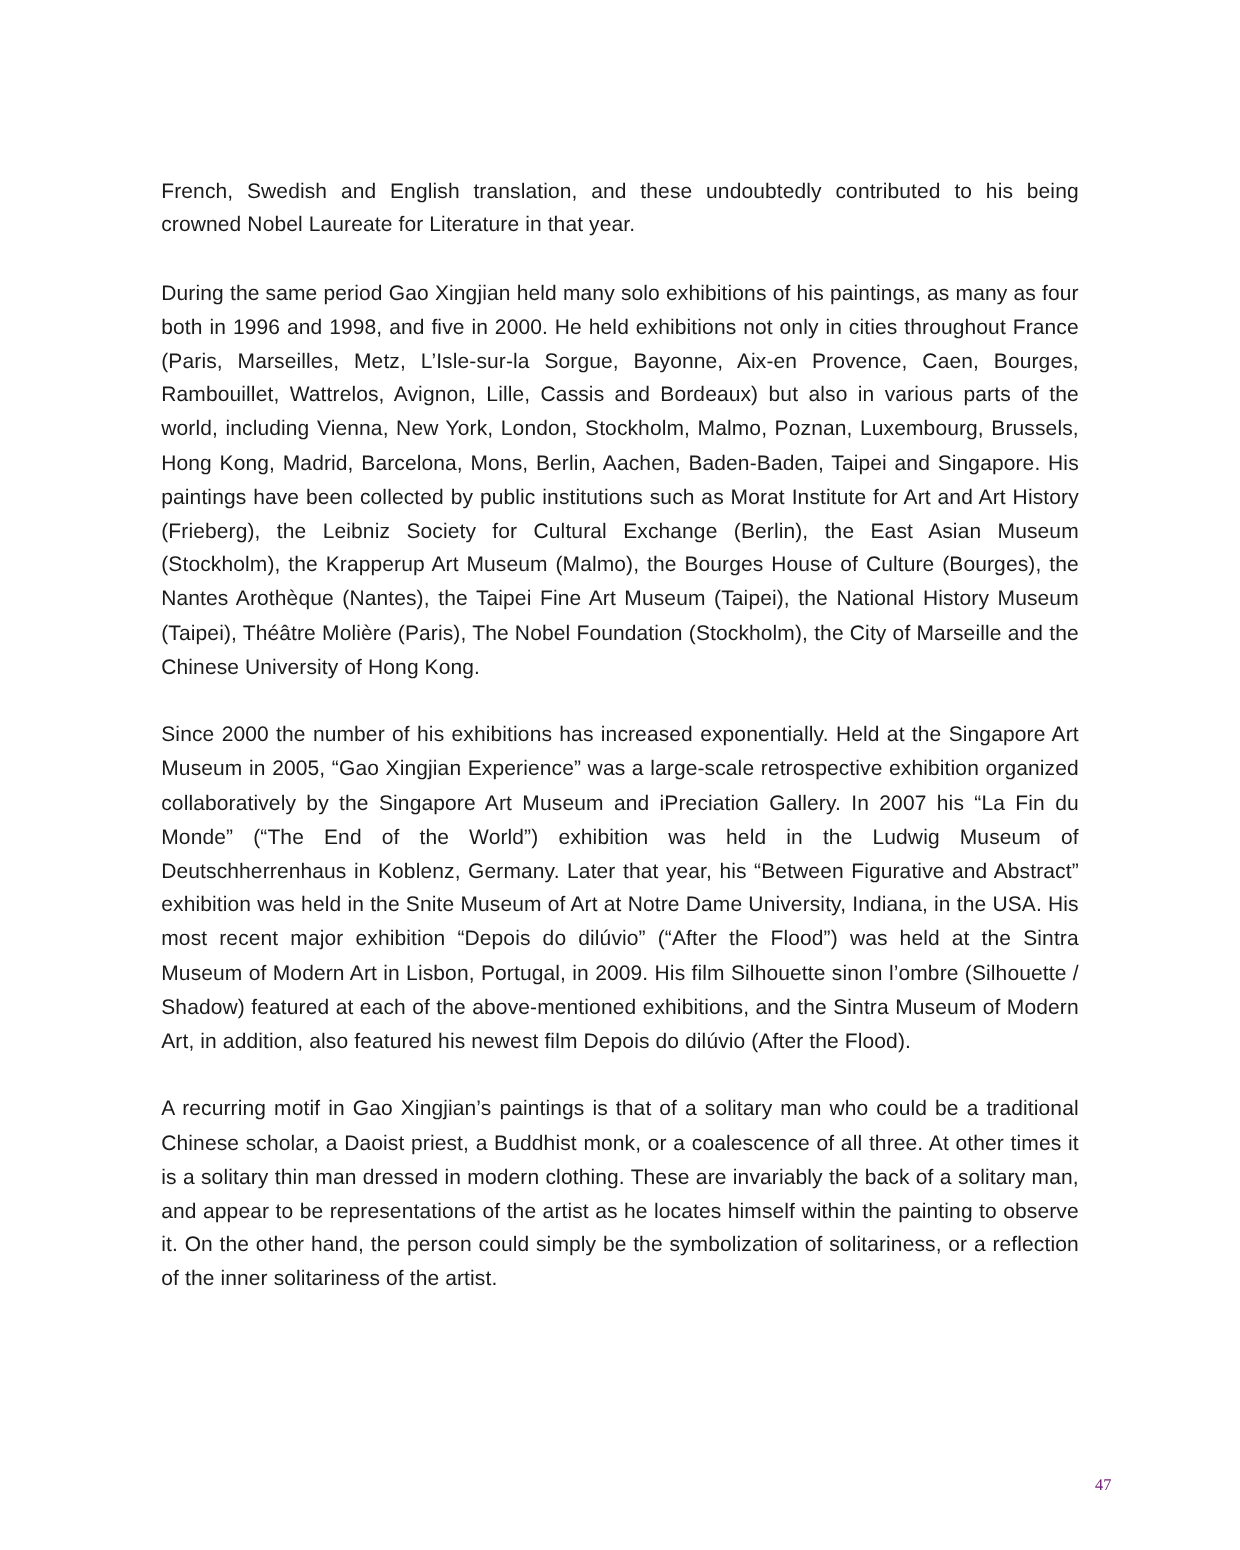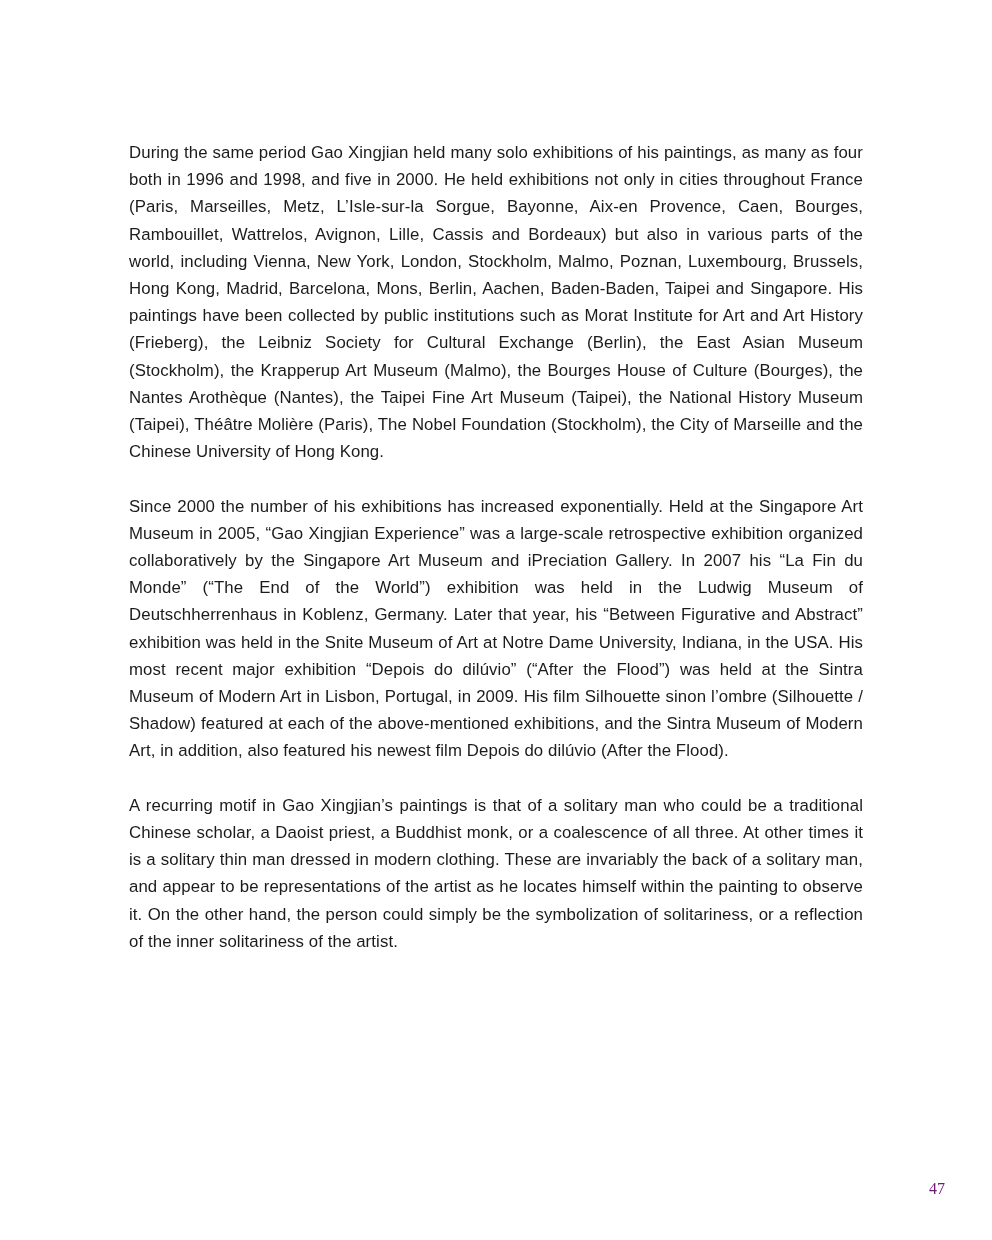--- a/index.html
+++ b/index.html
@@ -27,30 +27,31 @@
     letter-spacing: 0.1px;
   }
   .content p {
     margin: 0 0 27.2px 0;
   }
   .content p:last-child {
     margin-bottom: 17px;
   }
   .page-number {
     position: absolute;
-    left: 929px;
+    left: 876px;
     top: 1180px;
     font-family: "Liberation Serif", serif;
-    font-size: 16px;
+    font-size: 13px;
     color: #701a75;
   }
 </style>
 </head>
 <body>
 
 <div class="page">
   <div class="content">
+    <p>French, Swedish and English translation, and these undoubtedly contributed to his being crowned Nobel Laureate for Literature in that year.</p>
     <p>During the same period Gao Xingjian held many solo exhibitions of his paintings, as many as four both in 1996 and 1998, and five in 2000. He held exhibitions not only in cities throughout France (Paris, Marseilles, Metz, L’Isle-sur-la Sorgue, Bayonne, Aix-en Provence, Caen, Bourges, Rambouillet, Wattrelos, Avignon, Lille, Cassis and Bordeaux) but also in various parts of the world, including Vienna, New York, London, Stockholm, Malmo, Poznan, Luxembourg, Brussels, Hong Kong, Madrid, Barcelona, Mons, Berlin, Aachen, Baden-Baden, Taipei and Singapore. His paintings have been collected by public institutions such as Morat Institute for Art and Art History (Frieberg), the Leibniz Society for Cultural Exchange (Berlin), the East Asian Museum (Stockholm), the Krapperup Art Museum (Malmo), the Bourges House of Culture (Bourges), the Nantes Arothèque (Nantes), the Taipei Fine Art Museum (Taipei), the National History Museum (Taipei), Théâtre Molière (Paris), The Nobel Foundation (Stockholm), the City of Marseille and the Chinese University of Hong Kong.</p>
     <p>Since 2000 the number of his exhibitions has increased exponentially. Held at the Singapore Art Museum in 2005, “Gao Xingjian Experience” was a large-scale retrospective exhibition organized collaboratively by the Singapore Art Museum and iPreciation Gallery. In 2007 his “La Fin du Monde” (“The End of the World”) exhibition was held in the Ludwig Museum of Deutschherrenhaus in Koblenz, Germany. Later that year, his “Between Figurative and Abstract” exhibition was held in the Snite Museum of Art at Notre Dame University, Indiana, in the USA. His most recent major exhibition “Depois do dilúvio” (“After the Flood”) was held at the Sintra Museum of Modern Art in Lisbon, Portugal, in 2009. His film Silhouette sinon l’ombre (Silhouette / Shadow) featured at each of the above-mentioned exhibitions, and the Sintra Museum of Modern Art, in addition, also featured his newest film Depois do dilúvio (After the Flood).</p>
     <p>A recurring motif in Gao Xingjian’s paintings is that of a solitary man who could be a traditional Chinese scholar, a Daoist priest, a Buddhist monk, or a coalescence of all three. At other times it is a solitary thin man dressed in modern clothing. These are invariably the back of a solitary man, and appear to be representations of the artist as he locates himself within the painting to observe it. On the other hand, the person could simply be the symbolization of solitariness, or a reflection of the inner solitariness of the artist.</p>
   </div>
   <div class="page-number">47</div>
 </div>
 
 </body></html>

